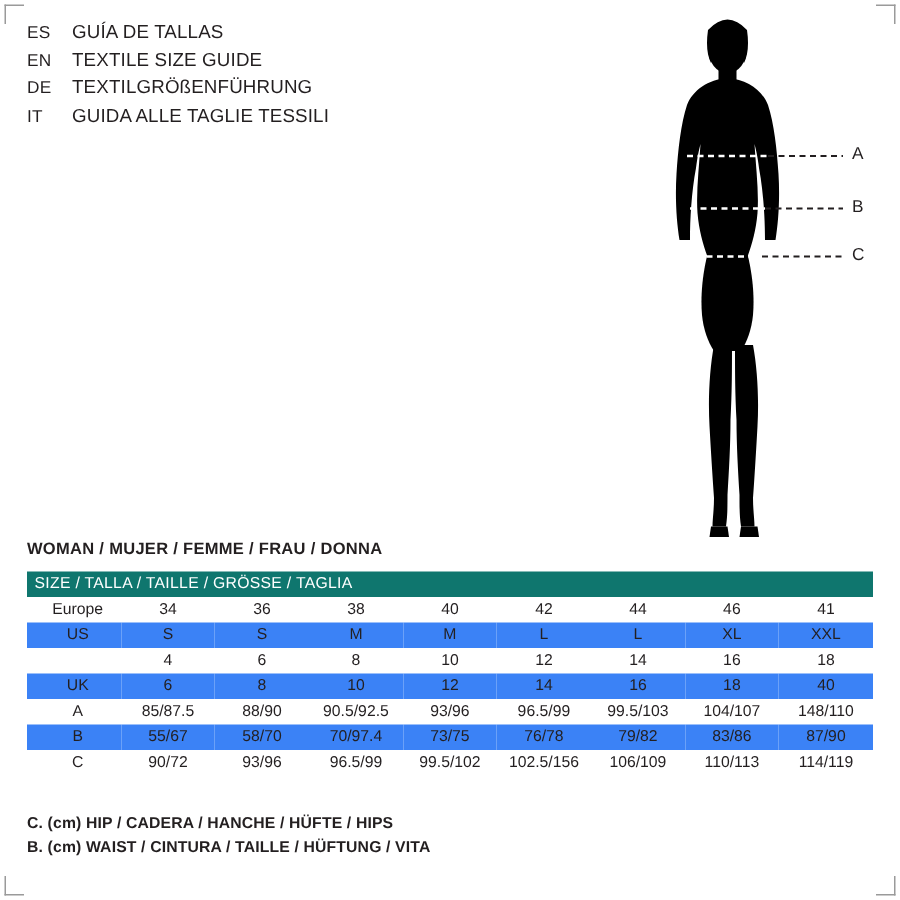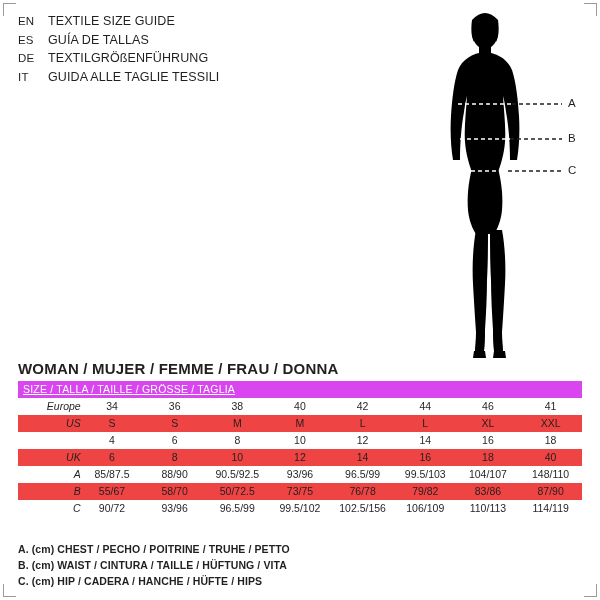--- a/index.html
+++ b/index.html
@@ -66,21 +66,21 @@
     font-size: 11.5px;
     color: #231f20;
     font-family: "Liberation Sans", sans-serif;
   }
 
   
   .woman-heading {
     position: absolute;
     left: 18px;
     top: 360px;
-    font-size: 15px;
+    font-size: 11px;
     font-weight: bold;
     letter-spacing: 0.2px;
     color: #231f20;
   }
 
   
   .size-table {
     position: absolute;
     left: 18px;
     top: 381px;
@@ -91,36 +91,34 @@
     color: #231f20;
   }
   .size-table td, .size-table th {
     padding: 0;
     height: 17px;
     line-height: 17px;
     text-align: center;
     font-weight: normal;
   }
   .size-table .lbl {
-    text-align: right;
+    text-align: center;
     padding-left: 5px;
     width: 78px;
-    font-style: italic;
   }
   .row-head td {
-    background: #d946ef;
+    background: #0f766e;
     color: #ffffff;
     text-align: left;
     padding-left: 5px;
     font-size: 10.5px;
     letter-spacing: 0.2px;
-    text-decoration: underline;
   }
   .row-alt td {
-    background: #ef4444;
+    background: #3b82f6;
   }
   .row-plain td {
     background: #ffffff;
   }
 
   
   .legend {
     position: absolute;
     left: 18px;
     top: 541px;
@@ -155,26 +153,26 @@
 
 <div class="page">
 
   <div class="corner tl"></div>
   <div class="corner tr"></div>
   <div class="corner bl"></div>
   <div class="corner br"></div>
 
   <div class="lang-block">
     <div class="lang-row">
+      <div class="lang-code">ES</div>
+      <div class="lang-title">GUÍA DE TALLAS</div>
+    </div>
+    <div class="lang-row">
       <div class="lang-code">EN</div>
       <div class="lang-title">TEXTILE SIZE GUIDE</div>
-    </div>
-    <div class="lang-row">
-      <div class="lang-code">ES</div>
-      <div class="lang-title">GUÍA DE TALLAS</div>
     </div>
     <div class="lang-row">
       <div class="lang-code">DE</div>
       <div class="lang-title">TEXTILGRÖßENFÜHRUNG</div>
     </div>
     <div class="lang-row">
       <div class="lang-code">IT</div>
       <div class="lang-title">GUIDA ALLE TAGLIE TESSILI</div>
     </div>
   </div>
@@ -309,21 +307,21 @@
         <td>93/96</td>
         <td>96.5/99</td>
         <td>99.5/103</td>
         <td>104/107</td>
         <td>148/110</td>
       </tr>
       <tr class="row-alt">
         <td class="lbl">B</td>
         <td>55/67</td>
         <td>58/70</td>
-        <td>50/72.5</td>
+        <td>70/97.4</td>
         <td>73/75</td>
         <td>76/78</td>
         <td>79/82</td>
         <td>83/86</td>
         <td>87/90</td>
       </tr>
       <tr class="row-plain">
         <td class="lbl">C</td>
         <td>90/72</td>
         <td>93/96</td>
@@ -331,18 +329,17 @@
         <td>99.5/102</td>
         <td>102.5/156</td>
         <td>106/109</td>
         <td>110/113</td>
         <td>114/119</td>
       </tr>
     </tbody>
   </table>
 
   <div class="legend">
-    <div class="legend-row">A. (cm) CHEST / PECHO / POITRINE / TRUHE / PETTO</div>
+    <div class="legend-row">C. (cm) HIP / CADERA / HANCHE / HÜFTE / HIPS</div>
     <div class="legend-row">B. (cm) WAIST / CINTURA / TAILLE / HÜFTUNG / VITA</div>
-    <div class="legend-row">C. (cm) HIP / CADERA / HANCHE / HÜFTE / HIPS</div>
   </div>
 
 </div>
 
 </body></html>

